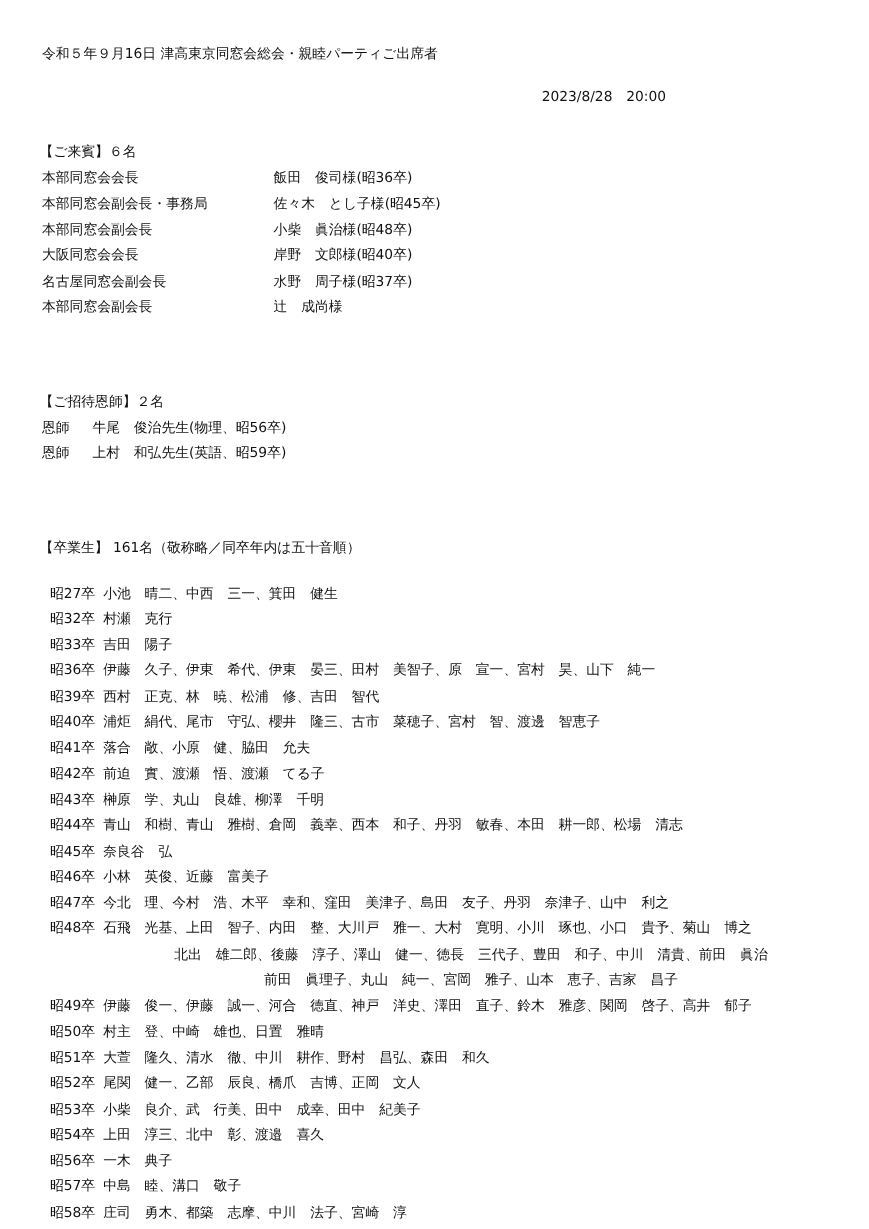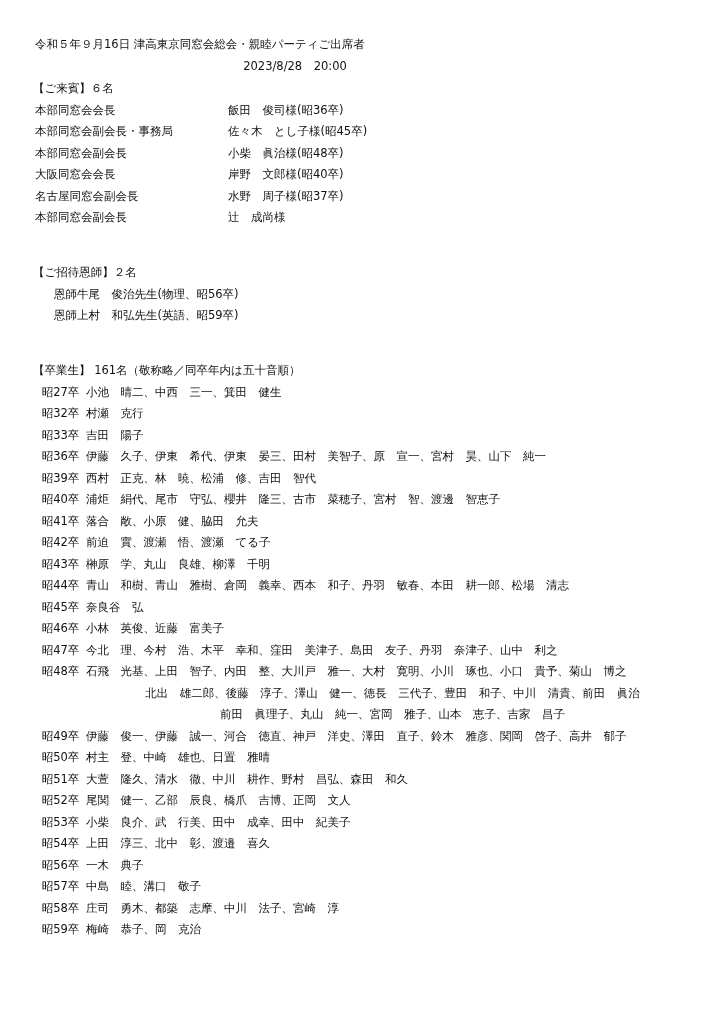--- a/index.html
+++ b/index.html
@@ -3,30 +3,30 @@
 <meta charset="utf-8">
 <style>
   html, body { margin: 0; padding: 0; background: #ffffff; }
   body {
     width: 724px; height: 1024px; position: relative; overflow: hidden;
     font-family: "DejaVu Sans", "Liberation Sans", sans-serif;
     color: #111111; font-size: 11.5px; line-height: 21.5px;
   }
   .page { position: absolute; left: 35px; top: 34px; width: 660px; }
   .title { height: 22px; }
-  .date { text-align: center; padding-right: 140px; height: 22px; }
+  .date { text-align: right; padding-right: 140px; height: 22px; margin-top: 14px; }
   .section { margin-top: 0; }
-  .sec-head { height: 21.5px; margin-left: -2px; }
+  .sec-head { height: 21.5px; margin-left: -2px; margin-top: 24px; }
   .row { height: 21.5px; white-space: nowrap; position: relative; }
   .guest-role { display: inline-block; width: 193px; }
   .guest-name { display: inline-block; }
-  .teacher-label { display: inline-block; width: 42px; text-align: right; }
+  .teacher-label { display: inline-block; width: 42px; }
   .teacher-name { display: inline-block; }
   .grad-year { display: inline-block; width: 51px; text-align: center; }
-  .grad-names { display: inline-block; }
+  .grad-names { display: inline-block; margin-top: 16px; }
   .cont { padding-left: 55px; text-align: center; }
   .gap { height: 21.5px; }
   .gap-sm { height: 12px; }
 </style>
 </head>
 <body>
 
 <div class="page">
 
   <div class="title">令和５年９月16日 津高東京同窓会総会・親睦パーティご出席者</div>

